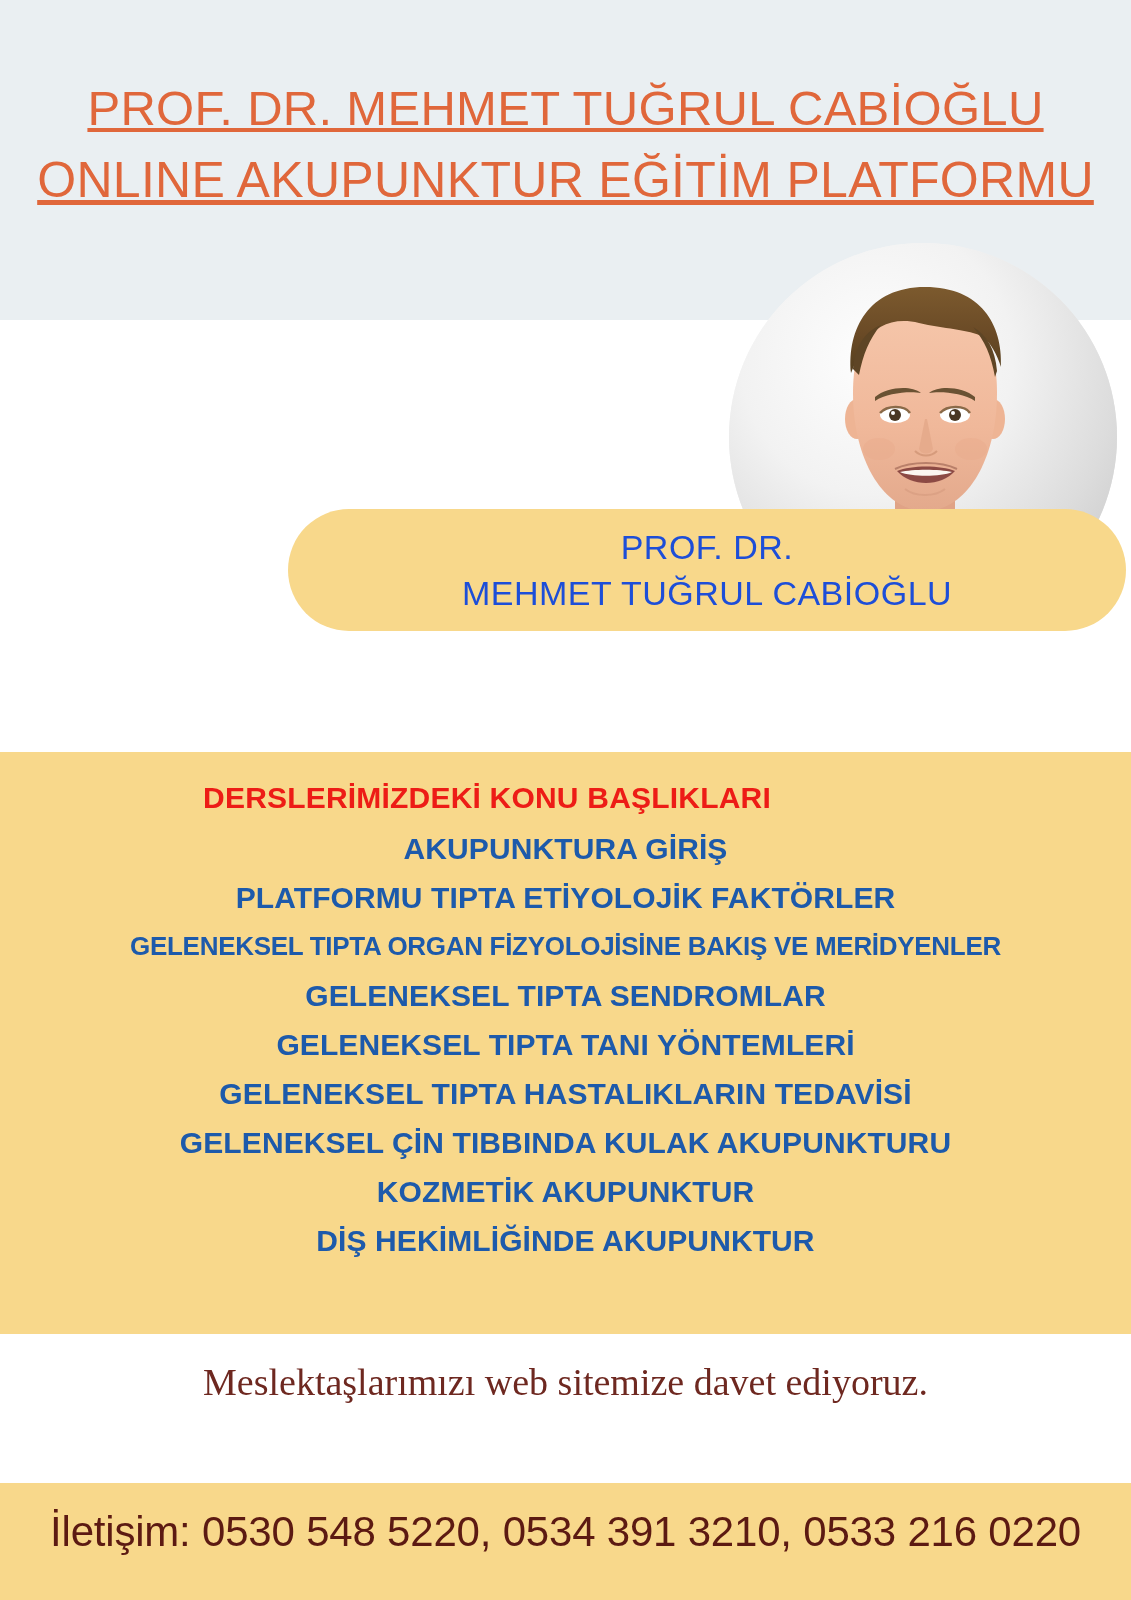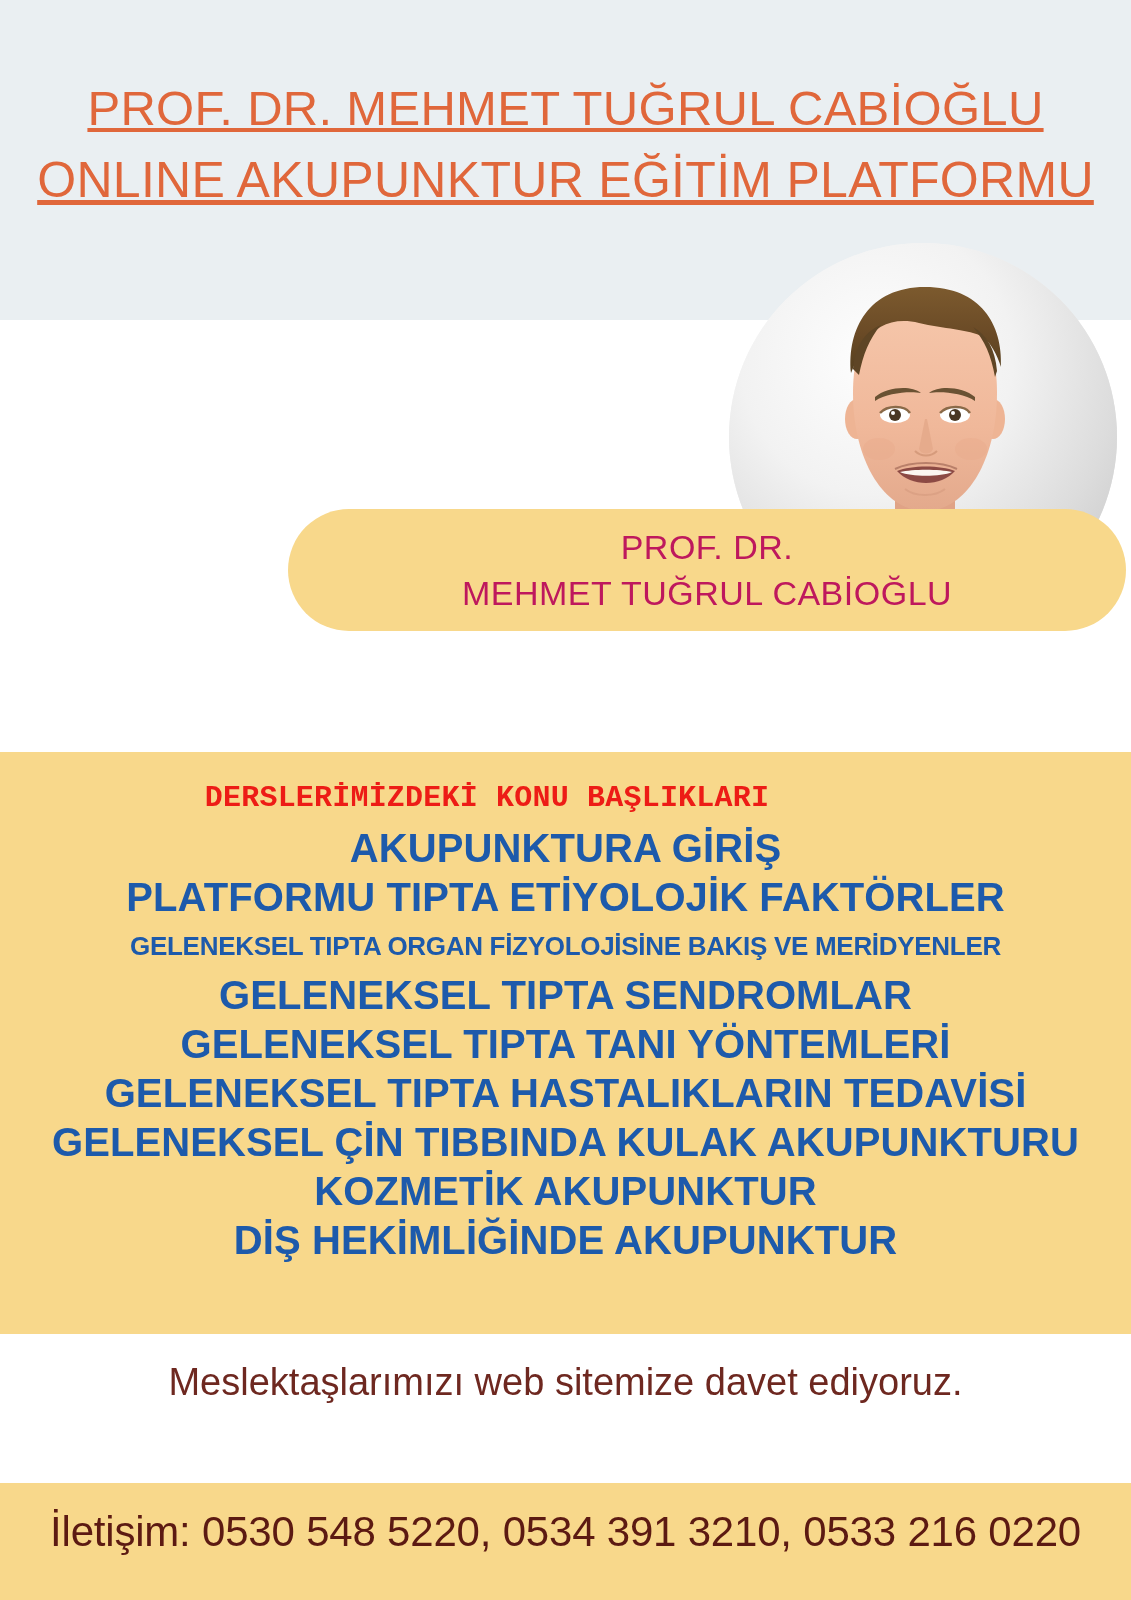--- a/index.html
+++ b/index.html
@@ -68,21 +68,21 @@
     width: 838px;
     height: 122px;
     background: #f8d88b;
     border-radius: 61px;
     display: flex;
     flex-direction: column;
     align-items: center;
     justify-content: center;
   }
   .name-pill .pill-line {
-    color: #be185d;
+    color: #1d4ed8;
     font-family: "Liberation Sans", sans-serif;
     font-weight: 500;
     font-size: 34px;
     line-height: 46px;
     letter-spacing: 0.5px;
     white-space: nowrap;
     text-align: center;
   }
 
   
@@ -94,60 +94,60 @@
     height: 582px;
     background: #f8d88b;
   }
   .topics-title {
     position: absolute;
     left: 0;
     top: 27px;
     width: 974px;
     text-align: center;
     color: #ed1c16;
-    font-family: Liberation Mono, monospace;
+    font-family: Liberation Sans, sans-serif;
     font-weight: bold;
     font-size: 30px;
     line-height: 38px;
     letter-spacing: 0.2px;
     white-space: nowrap;
   }
   .topics-list {
     position: absolute;
     left: 0;
     top: 72px;
     width: 1131px;
     margin: 0;
     padding: 0;
     list-style: none;
   }
   .topics-list li {
     text-align: center;
     color: #1d5aab;
     font-family: "Liberation Sans", sans-serif;
     font-weight: bold;
-    font-size: 40px;
+    font-size: 30px;
     line-height: 49px;
     letter-spacing: 0.1px;
     white-space: nowrap;
   }
   .topics-list li.wide {
     font-size: 26px;
     letter-spacing: -0.3px;
   }
 
   
   .invite-line {
     position: absolute;
     left: 0;
     top: 1355px;
     width: 1131px;
     text-align: center;
     color: #6e2820;
-    font-family: Liberation Sans, sans-serif;
+    font-family: Liberation Serif, serif;
     font-weight: 400;
     font-size: 38px;
     line-height: 54px;
     white-space: nowrap;
   }
 
   
   .contact-band {
     position: absolute;
     left: 0;

